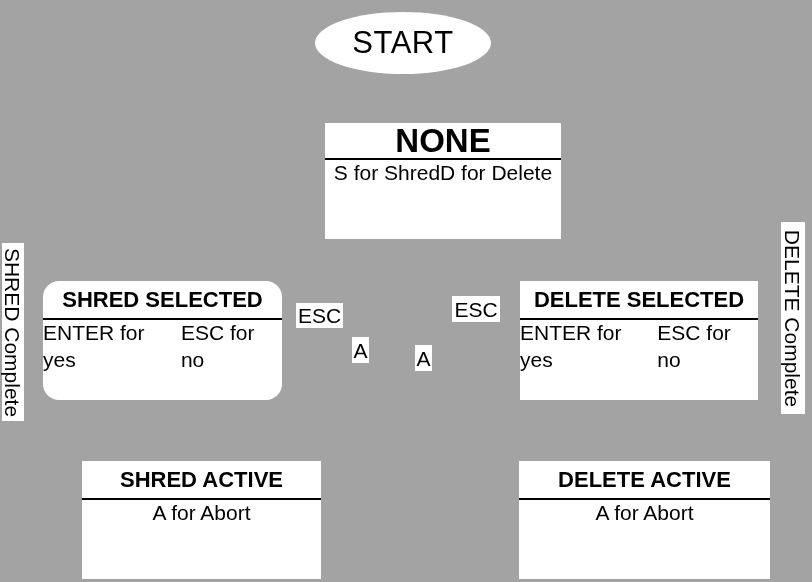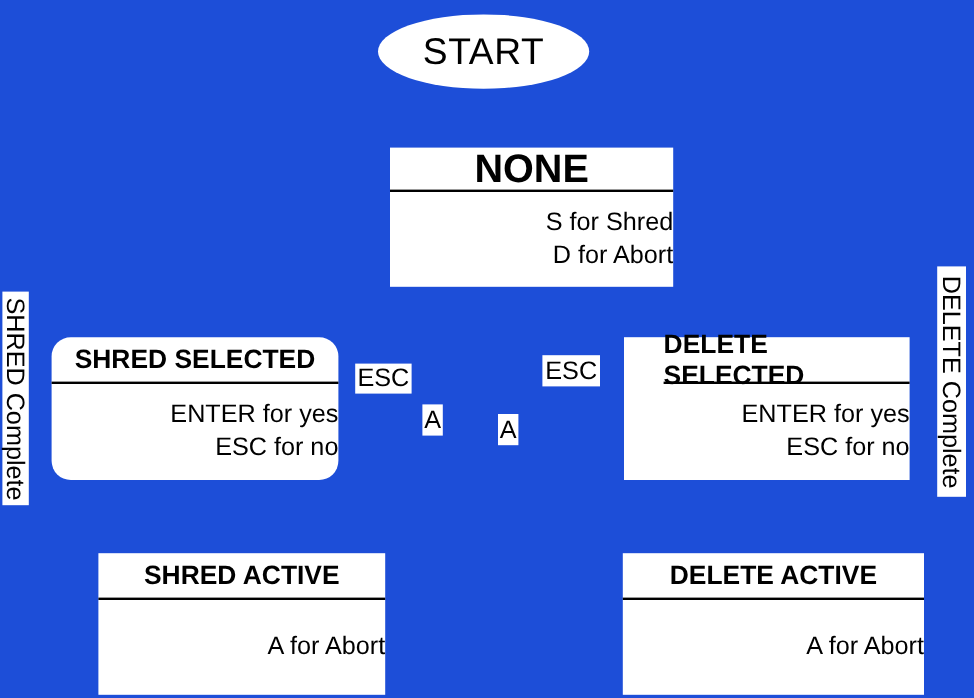--- a/index.html
+++ b/index.html
@@ -12,21 +12,21 @@
     height: 582px;
     position: relative;
     overflow: hidden;
     font-family: "Liberation Sans", sans-serif;
     color: #000000;
   }
   .canvas {
     position: absolute;
     left: 0; top: 0;
     width: 812px; height: 582px;
-    background: #1d4ed8;
+    background: #a3a3a3;
   }
   
   .start-ellipse {
     position: absolute;
     left: 315px; top: 12px;
     width: 176px; height: 62px;
     background: #ffffff;
     border-radius: 50%;
     display: flex;
     align-items: center;
@@ -47,30 +47,30 @@
     border-bottom: 2px solid #000000;
     display: flex;
     align-items: center;
     justify-content: center;
     font-weight: bold;
     flex: 0 0 auto;
   }
   .state-body {
     flex: 1 1 auto;
     display: flex;
-    flex-direction: column;
-    align-items: flex-end;
+    flex-direction: row;
+    align-items: flex-start;
     justify-content: center;
     font-size: 21px;
     line-height: 1.28;
   }
   .st-none            { left: 285px; top: 123px; width: 236px; height: 116px; margin-left: 40px; }
   .st-none .state-title { height: 37px; font-size: 33px; }
   .st-shred-selected  { left: 43px;  top: 281px; width: 239px; height: 119px; border-radius: 16px; }
-  .st-delete-selected { left: 520px; top: 281px; width: 238px; height: 119px; padding-left: 33px; }
+  .st-delete-selected { left: 520px; top: 281px; width: 238px; height: 119px; }
   .st-shred-active    { left: 43px;  top: 461px; width: 239px; height: 118px; margin-left: 39px; }
   .st-delete-active   { left: 519px; top: 461px; width: 251px; height: 118px; }
   .st-shred-selected .state-title,
   .st-delete-selected .state-title,
   .st-shred-active .state-title,
   .st-delete-active .state-title { height: 39px; font-size: 22px; }
   
   .edge-label {
     position: absolute;
     background: #ffffff;
@@ -108,21 +108,21 @@
 <div class="canvas">
 
   <div class="start-ellipse">
     <span>START</span>
   </div>
 
   <div class="state st-none">
     <div class="state-title">NONE</div>
     <div class="state-body">
       <div>S for Shred</div>
-      <div>D for Abort</div>
+      <div>D for Delete</div>
     </div>
   </div>
 
   <div class="state st-shred-selected">
     <div class="state-title">SHRED SELECTED</div>
     <div class="state-body">
       <div>ENTER for yes</div>
       <div>ESC for no</div>
     </div>
   </div>

